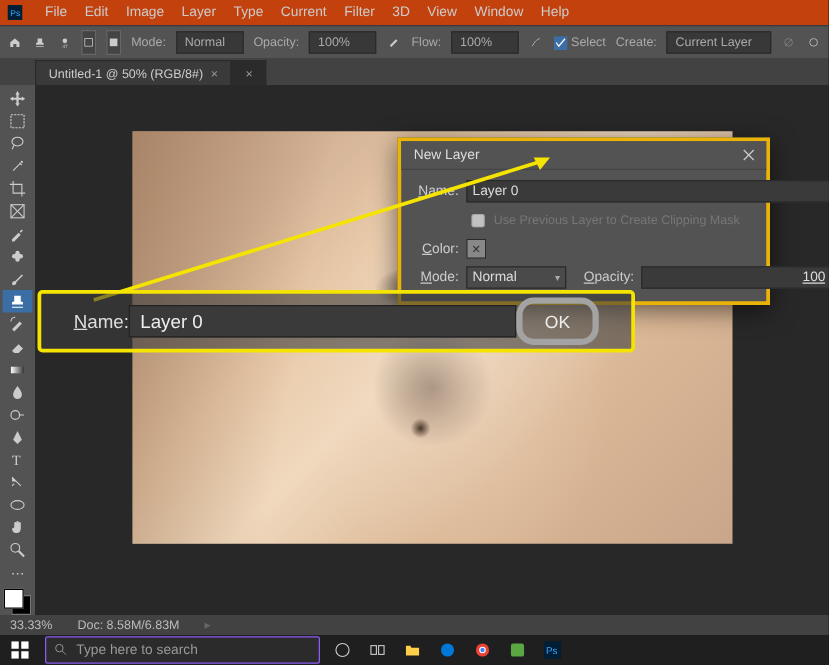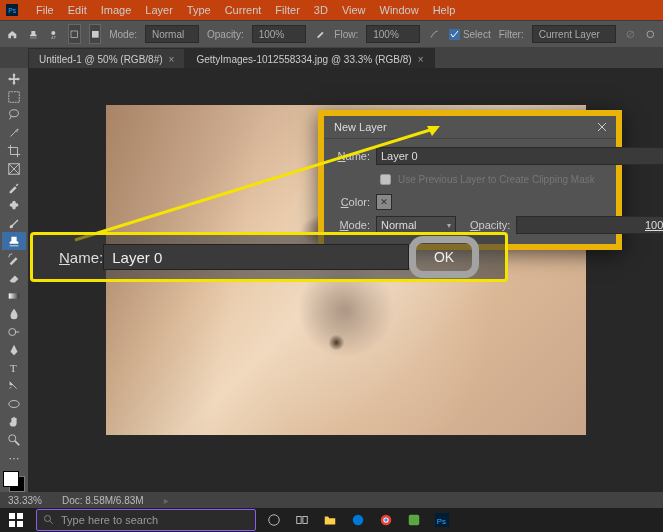--- a/index.html
+++ b/index.html
@@ -20,39 +20,39 @@
 .tools .t{width:24px;height:19px;display:flex;align-items:center;justify-content:center;color:#ccc;cursor:default}
 .tools .t.active{background:#3a6ea5}
 .tools .t svg{width:14px;height:14px}
 .swatches{margin-top:4px;width:22px;height:22px;position:relative}
 .swatches .fg{position:absolute;top:0;left:0;width:14px;height:14px;background:#fff;border:1px solid #000}
 .swatches .bg{position:absolute;bottom:0;right:0;width:14px;height:14px;background:#000;border:1px solid #777}
 .canvas{flex:1;background:#282828;position:relative;display:flex;align-items:center;justify-content:center}
 .img{width:480px;height:330px;background:linear-gradient(135deg,#c9a68a 0%,#d4b396 20%,#e8c9a8 35%,#f0d9be 50%,#dbb896 70%,#c9a68a 100%);position:relative;overflow:hidden;margin-top:-20px}
 .img::before{content:"";position:absolute;inset:0;background:radial-gradient(ellipse 180px 260px at 55% 55%,rgba(240,220,200,0.5) 0%,transparent 70%),radial-gradient(circle 60px at 50% 62%,rgba(60,40,30,0.6) 0%,transparent 80%),linear-gradient(100deg,rgba(120,80,50,0.4) 0%,transparent 30%)}
 .img::after{content:"";position:absolute;inset:0;background:radial-gradient(ellipse 40px 20px at 48% 38%,rgba(30,20,15,0.7) 0%,transparent 90%),radial-gradient(circle 8px at 48% 72%,rgba(40,20,10,0.8) 0%,transparent 100%)}
-.dialog{position:absolute;top:110px;left:318px;width:292px;background:#535353;border:6px solid #eab308;box-shadow:0 4px 20px rgba(0,0,0,0.6);z-index:10}
+.dialog{position:absolute;top:110px;left:318px;width:292px;background:#535353;border:3px solid #eab308;box-shadow:0 4px 20px rgba(0,0,0,0.6);z-index:10}
 .dlg-title{height:22px;background:#535353;display:flex;align-items:center;justify-content:space-between;padding:0 6px 0 10px;font-size:11px;color:#ddd;border-bottom:1px solid #444}
 .dlg-close{width:16px;height:16px;display:flex;align-items:center;justify-content:center;cursor:default}
 .dlg-body{padding:8px 10px 10px;display:flex;gap:8px}
 .dlg-left{flex:1;display:flex;flex-direction:column;gap:6px;font-size:11px;color:#ccc}
 .dlg-row{display:flex;align-items:center;gap:6px}
 .dlg-row label{min-width:36px;text-align:right;color:#ccc}
 .dlg-row .u{text-decoration:underline}
 .dlg-input{flex:1;height:16px;background:#3a3a3a;border:1px solid #2a2a2a;color:#ddd;padding:0 4px;font-size:11px}
 .dlg-sel{height:16px;background:#4a4a4a;border:1px solid #2a2a2a;color:#ddd;padding:0 4px;font-size:11px;display:inline-flex;align-items:center;min-width:70px;position:relative}
 .dlg-sel::after{content:"▾";position:absolute;right:4px;font-size:8px;color:#aaa}
 .dlg-chk{display:flex;align-items:center;gap:4px;color:#777;font-size:10px;margin-left:42px}
 .dlg-chk input{width:11px;height:11px}
 .dlg-color{width:14px;height:14px;background:#888;border:1px solid #2a2a2a;display:flex;align-items:center;justify-content:center;font-size:9px;color:#333}
 .callout{position:absolute;top:232px;left:30px;width:420px;height:44px;border:3px solid #f5e400;border-radius:4px;z-index:15;background:rgba(60,60,60,0.6);display:flex;align-items:center;padding:0 26px;gap:0}
 .callout label{font-size:15px;color:#ddd}
 .callout .u{text-decoration:underline}
 .callout .big-input{flex:1;height:24px;background:#3a3a3a;border:1px solid #222;color:#eee;padding:0 8px;font-size:15px}
-.callout .big-btn{width:56px;height:28px;border:7px solid #a3a3a3;border-radius:14px;background:transparent;color:#eee;font-size:14px;display:flex;align-items:center;justify-content:center}
+.callout .big-btn{width:56px;height:28px;border:5px solid #a3a3a3;border-radius:14px;background:transparent;color:#eee;font-size:14px;display:flex;align-items:center;justify-content:center}
 .arrow{position:absolute;z-index:14;pointer-events:none}
 .statusbar{position:absolute;left:0;right:0;bottom:24px;height:16px;background:#424242;display:flex;align-items:center;padding:0 8px;gap:20px;font-size:10px;color:#bbb}
 .statusbar .sep{color:#666}
 .taskbar{position:absolute;left:0;right:0;bottom:0;height:24px;background:#1f1f1f;display:flex;align-items:center;padding:0}
 .taskbar .start{width:32px;height:24px;display:flex;align-items:center;justify-content:center;color:#fff}
 .taskbar .search{flex:0 0 206px;height:20px;background:#2b2b2b;border:1px solid #8b5cf6;margin:0 4px;display:flex;align-items:center;padding:0 6px;gap:6px;color:#999;font-size:11px;border-radius:2px}
 .taskbar .tb{width:28px;height:24px;display:flex;align-items:center;justify-content:center}
 .taskbar .tb svg{width:14px;height:14px}
 </style>
 </head>
@@ -119,42 +119,41 @@
         <path d="M3 13c3-6 6-9 10-10" stroke="#ccc" fill="none"></path>
       </svg>
     </span>
   <span class="chk">
       <svg width="11" height="11">
         <rect width="11" height="11" fill="#3a6ea5"></rect>
         <path d="M2 5l2 3 5-6" stroke="#fff" fill="none"></path>
       </svg>
       <span>Select</span>
     </span>
-  <span>Filter:</span>
+  <span>Create:</span>
   <span class="sel" style="min-width:70px">Current Layer</span>
   <span class="icon">
       <svg viewBox="0 0 16 16">
         <circle cx="8" cy="8" r="5" fill="none" stroke="#888"></circle>
         <line x1="4" y1="12" x2="12" y2="4" stroke="#888"></line>
       </svg>
     </span>
   <span class="icon">
       <svg viewBox="0 0 16 16">
         <circle cx="8" cy="8" r="5" fill="none" stroke="#ccc"></circle>
       </svg>
     </span>
 </div>
 
 <div class="tabbar">
   <div class="tab">
       <span>Untitled-1 @ 50% (RGB/8#)</span>
       <span class="x">×</span>
     </div>
   <div class="tab active">
-      <span>GettyImages-1012558334.jpg @ 33.3% (RGB/8)</span>
       <span class="x">×</span>
     </div>
 </div>
 
 <div class="main">
 
   <div class="tools">
     <div class="t">
         <svg viewBox="0 0 16 16">
           <path d="M8 1l2 3h-1v3h3v-1l3 2-3 2v-1h-3v3h1l-2 3-2-3h1v-3h-3v1l-3-2 3-2v1h3v-3h-1z" fill="#ccc"></path>

